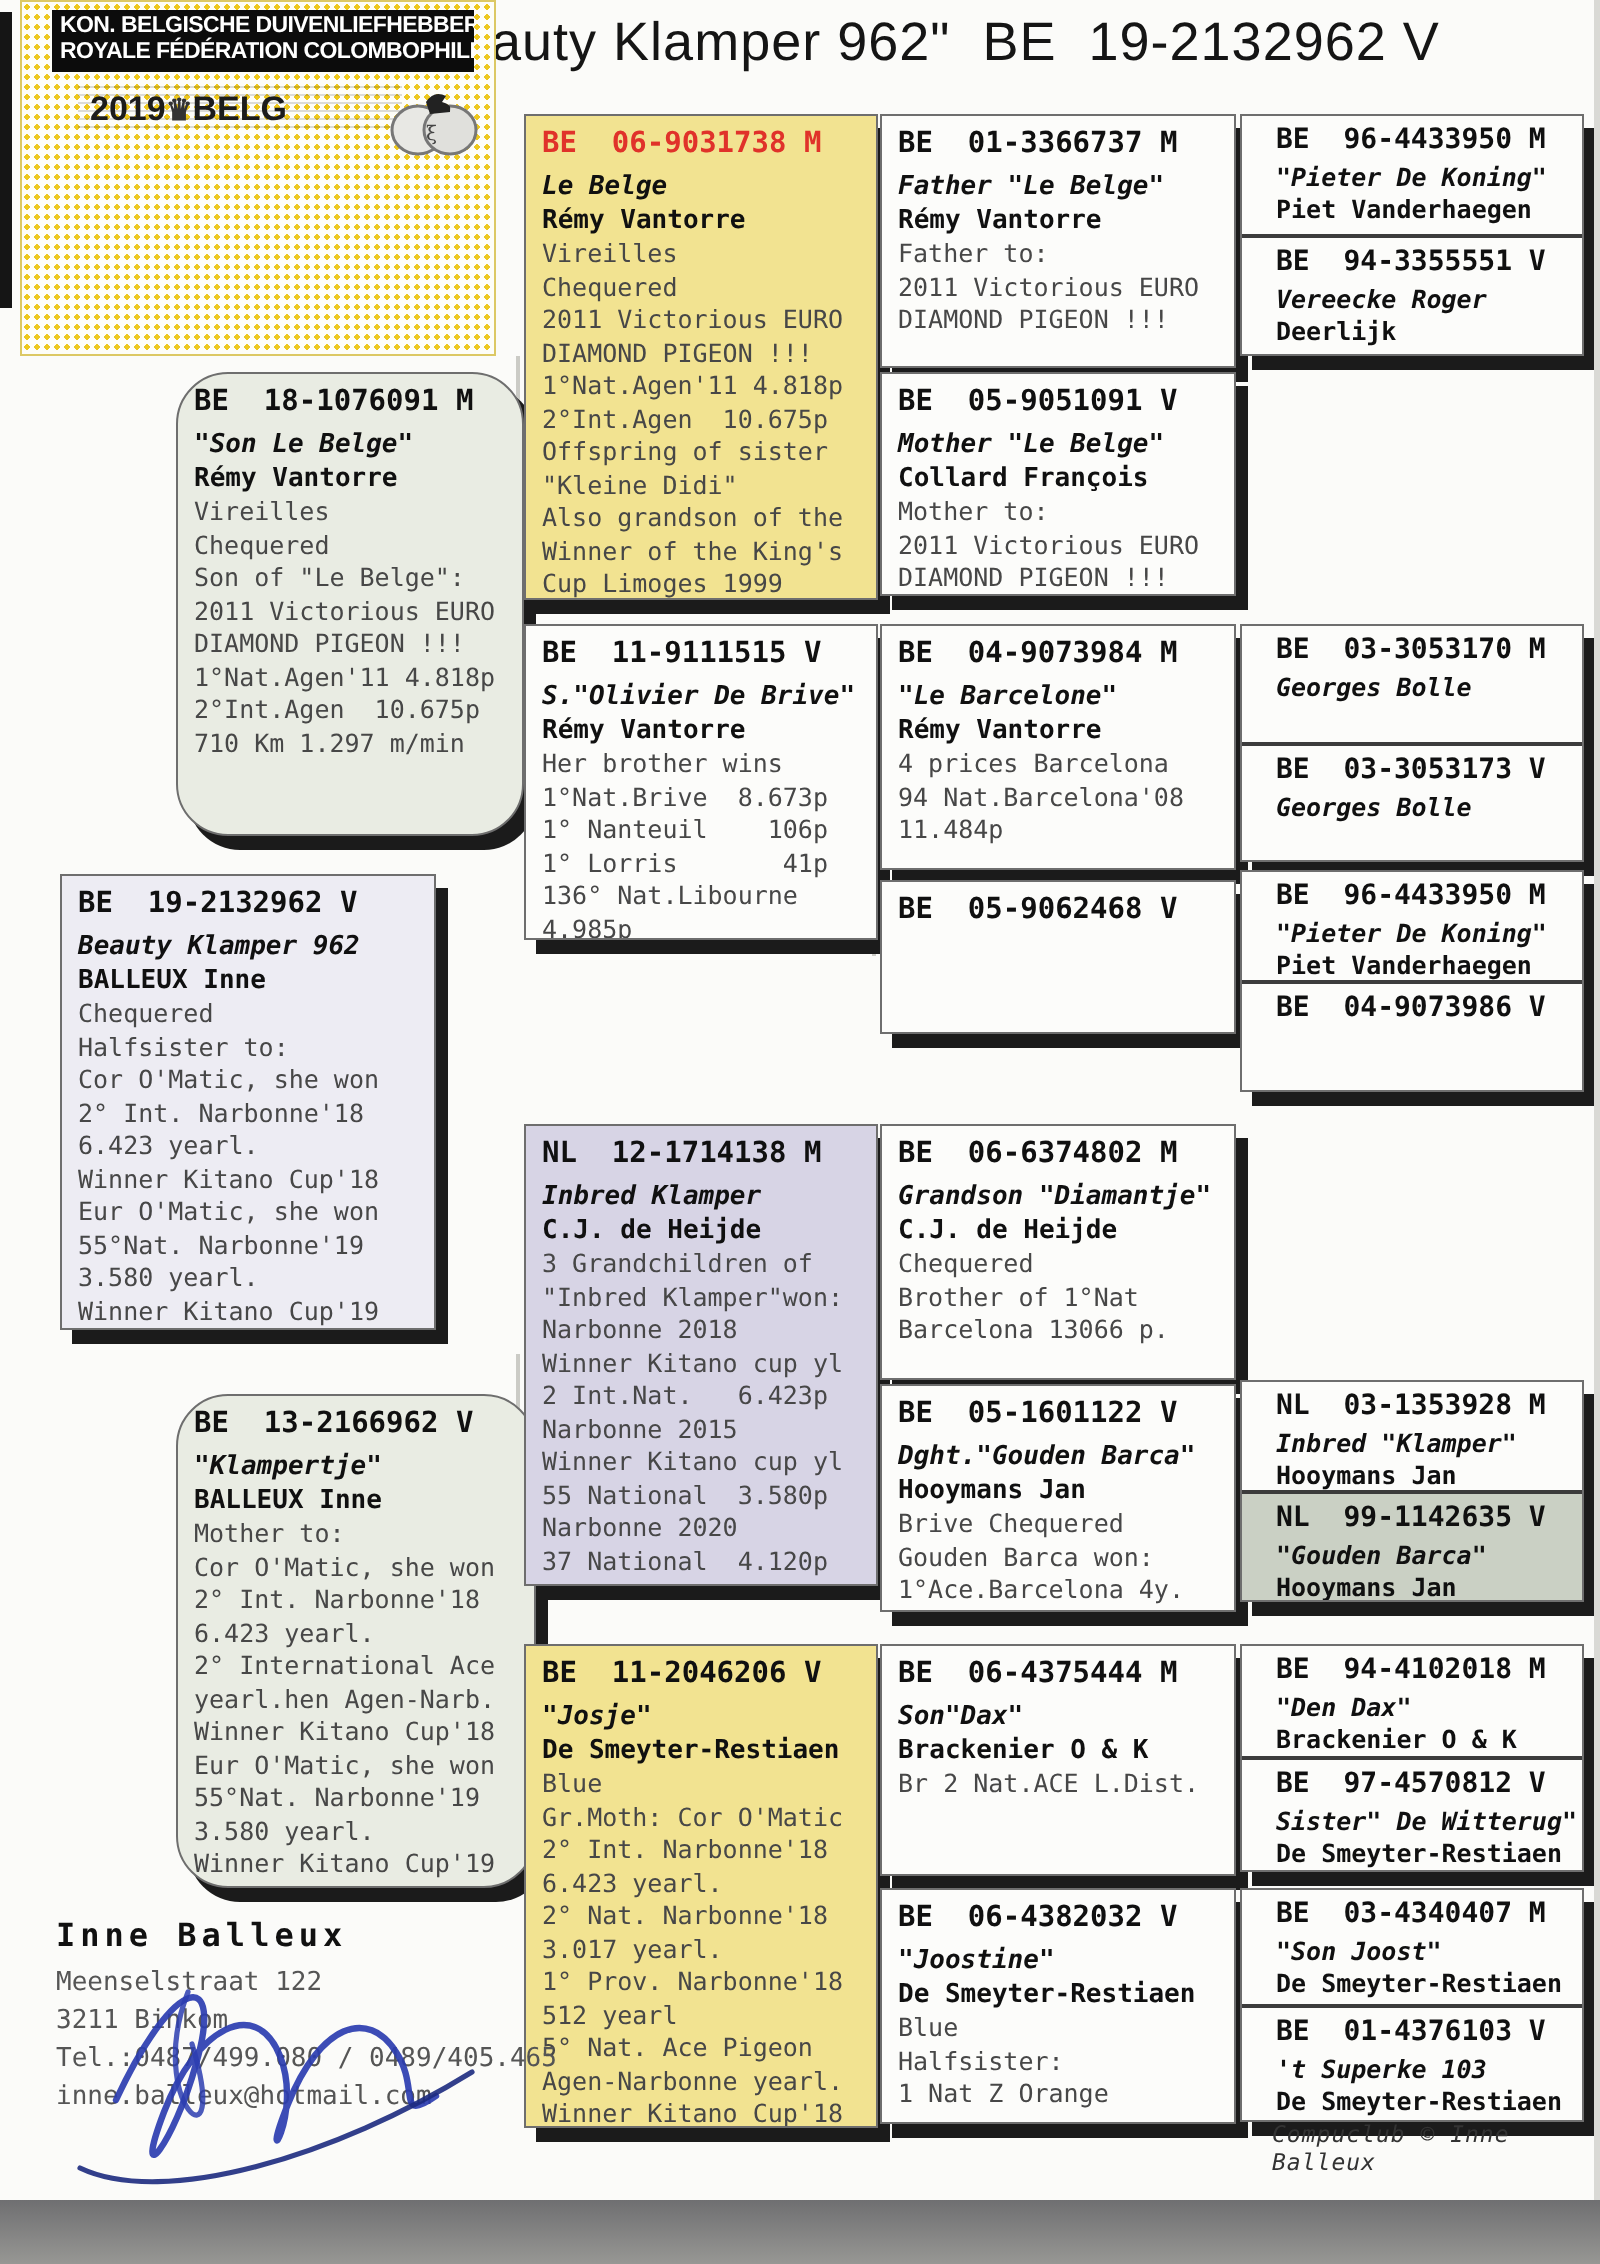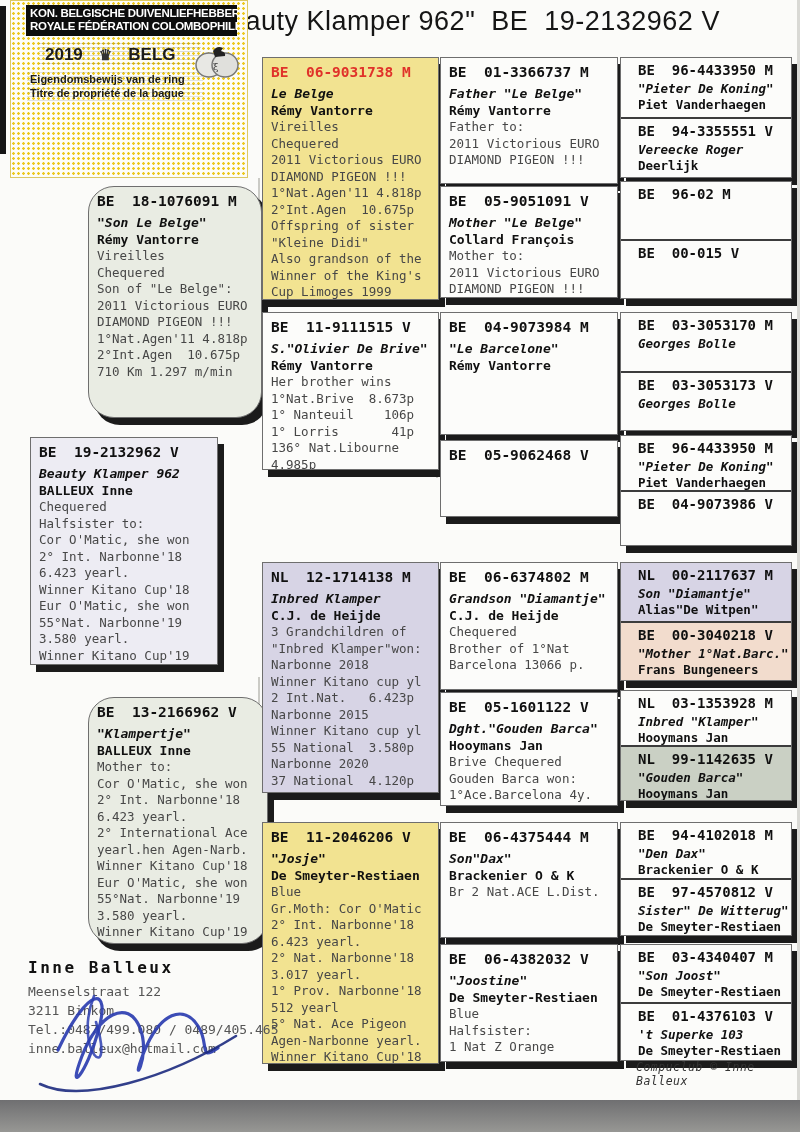--- a/index.html
+++ b/index.html
@@ -13,21 +13,21 @@
   .title{position:absolute;left:230px;top:6px;font-family:"Liberation Sans",sans-serif;
         font-size:27px;color:#151515;letter-spacing:.5px;white-space:pre;}
 
   
   .card{position:absolute;left:10px;top:0;width:238px;height:178px;background-color:#fdfdf8;
         background-image:radial-gradient(#edc81e 1.3px, rgba(0,0,0,0) 1.45px);background-size:5px 5px;
         border:1px solid #dcc864;box-sizing:border-box;}
   .card-band{margin:4px 10px 0 15px;background:#0c0c0c;color:#fff;padding:2px 4px 3px 4px;
         font-family:"Liberation Sans",sans-serif;font-weight:bold;font-size:11.5px;line-height:13px;
         letter-spacing:-.3px;white-space:nowrap;overflow:hidden;}
-  .card-row{position:relative;margin:7px 12px 0 28px;display:flex;align-items:center;gap:16px;
+  .card-row{position:relative;margin:7px 12px 0 28px;display:flex;align-items:center;
         font-family:"Liberation Sans",sans-serif;font-weight:bold;font-size:17px;color:#1c1c1c;
         background:repeating-linear-gradient(180deg,rgba(40,40,40,.16) 0 1px,rgba(0,0,0,0) 1px 4px);
         width:150px;padding:2px 6px;}
   .crown{font-size:15px;color:#333;}
   .stamp{position:absolute;left:178px;top:40px;}
   .card-own{margin:5px 12px 0 16px;font-family:"Liberation Sans",sans-serif;font-weight:bold;
         font-size:11px;line-height:13.5px;color:#1c1c1c;
         background:repeating-linear-gradient(180deg,rgba(40,40,40,.12) 0 1px,rgba(0,0,0,0) 1px 4px);
         width:170px;padding:1px 3px;}
   .card-num{position:absolute;left:20px;top:94px;width:168px;height:64px;background:#fff;
@@ -84,24 +84,20 @@
       <span class="crown">♛</span>
       <span>BELG</span>
     </div>
     <div class="stamp">
       <svg width="56" height="40" viewBox="0 0 56 40">
         <ellipse cx="20" cy="24" rx="13" ry="12" fill="#e8e8e4" stroke="#777" stroke-width="1.5"></ellipse>
         <ellipse cx="36" cy="24" rx="13" ry="12" fill="#e0e0dc" stroke="#777" stroke-width="1.5"></ellipse>
         <path d="M24,10 q4,-6 10,-3 l-2,3 q5,1 4,5 l-10,1 z" fill="#222"></path>
         <text x="24" y="29" font-size="10" font-family="DejaVu Serif,serif" fill="#444">ξ</text>
       </svg>
-    </div>
-    <div class="card-own">
-      <div>Eigendomsbewijs van de ring</div>
-      <div>Titre de propriété de la bague</div>
     </div>
   </div>
 
   <div class="rail" style="left:258px;top:178px;height:213px"></div>
   <div class="rail" style="left:258px;top:677px;height:265px"></div>
   <div class="rail" style="left:436px;top:122px;height:125px"></div>
   <div class="rail" style="left:436px;top:373px;height:105px"></div>
   <div class="rail" style="left:436px;top:626px;height:124px"></div>
   <div class="rail" style="left:436px;top:881px;height:122px"></div>
   <div class="rail" style="left:616px;top:87px;height:60px"></div>
@@ -173,20 +169,21 @@
     <div class="ring">BE  05-9051091 V</div>
     <div class="nm">Mother "Le Belge"</div>
     <div class="fa">Collard François</div>
     <div class="lns"><div>Mother to:</div><div>2011 Victorious EURO</div><div>DIAMOND PIGEON !!!</div></div>
   </div>
 
   <div class="bx" style="left:440px;top:312px;width:178px;height:123px">
     <div class="ring">BE  04-9073984 M</div>
     <div class="nm">"Le Barcelone"</div>
     <div class="fa">Rémy Vantorre</div>
+    <div class="lns"><div>4 prices Barcelona</div><div>94 Nat.Barcelona'08</div><div>11.484p</div></div>
   </div>
 
   <div class="bx" style="left:440px;top:440px;width:178px;height:77px">
     <div class="ring">BE  05-9062468 V</div>
   </div>
 
   <div class="bx" style="left:440px;top:562px;width:178px;height:128px">
     <div class="ring">BE  06-6374802 M</div>
     <div class="nm">Grandson "Diamantje"</div>
     <div class="fa">C.J. de Heijde</div>
@@ -220,28 +217,20 @@
       <div class="nm">"Pieter De Koning"</div>
       <div class="fa">Piet Vanderhaegen</div>
     </div>
     <div class="half">
       <div class="ring">BE  94-3355551 V</div>
       <div class="nm">Vereecke Roger</div>
       <div class="fa">Deerlijk</div>
     </div>
   </div>
 
-  <div class="bx pair" style="left:620px;top:181px;width:172px;height:118px">
-    <div class="half">
-      <div class="ring">BE  96-02 M</div>
-    </div>
-    <div class="half">
-      <div class="ring">BE  00-015 V</div>
-    </div>
-  </div>
 
   <div class="bx pair" style="left:620px;top:312px;width:172px;height:119px">
     <div class="half">
       <div class="ring">BE  03-3053170 M</div>
       <div class="nm">Georges Bolle</div>
     </div>
     <div class="half">
       <div class="ring">BE  03-3053173 V</div>
       <div class="nm">Georges Bolle</div>
     </div>
@@ -251,32 +240,20 @@
     <div class="half">
       <div class="ring">BE  96-4433950 M</div>
       <div class="nm">"Pieter De Koning"</div>
       <div class="fa">Piet Vanderhaegen</div>
     </div>
     <div class="half">
       <div class="ring">BE  04-9073986 V</div>
     </div>
   </div>
 
-  <div class="bx pair" style="left:620px;top:562px;width:172px;height:119px">
-    <div class="half bg-lav">
-      <div class="ring">NL  00-2117637 M</div>
-      <div class="nm">Son "Diamantje"</div>
-      <div class="fa">Alias"De Witpen"</div>
-    </div>
-    <div class="half bg-pink">
-      <div class="ring">BE  00-3040218 V</div>
-      <div class="nm">"Mother 1°Nat.Barc."</div>
-      <div class="fa">Frans Bungeneers</div>
-    </div>
-  </div>
 
   <div class="bx pair" style="left:620px;top:690px;width:172px;height:111px">
     <div class="half">
       <div class="ring">NL  03-1353928 M</div>
       <div class="nm">Inbred "Klamper"</div>
       <div class="fa">Hooymans Jan</div>
     </div>
     <div class="half bg-grn">
       <div class="ring">NL  99-1142635 V</div>
       <div class="nm">"Gouden Barca"</div>

